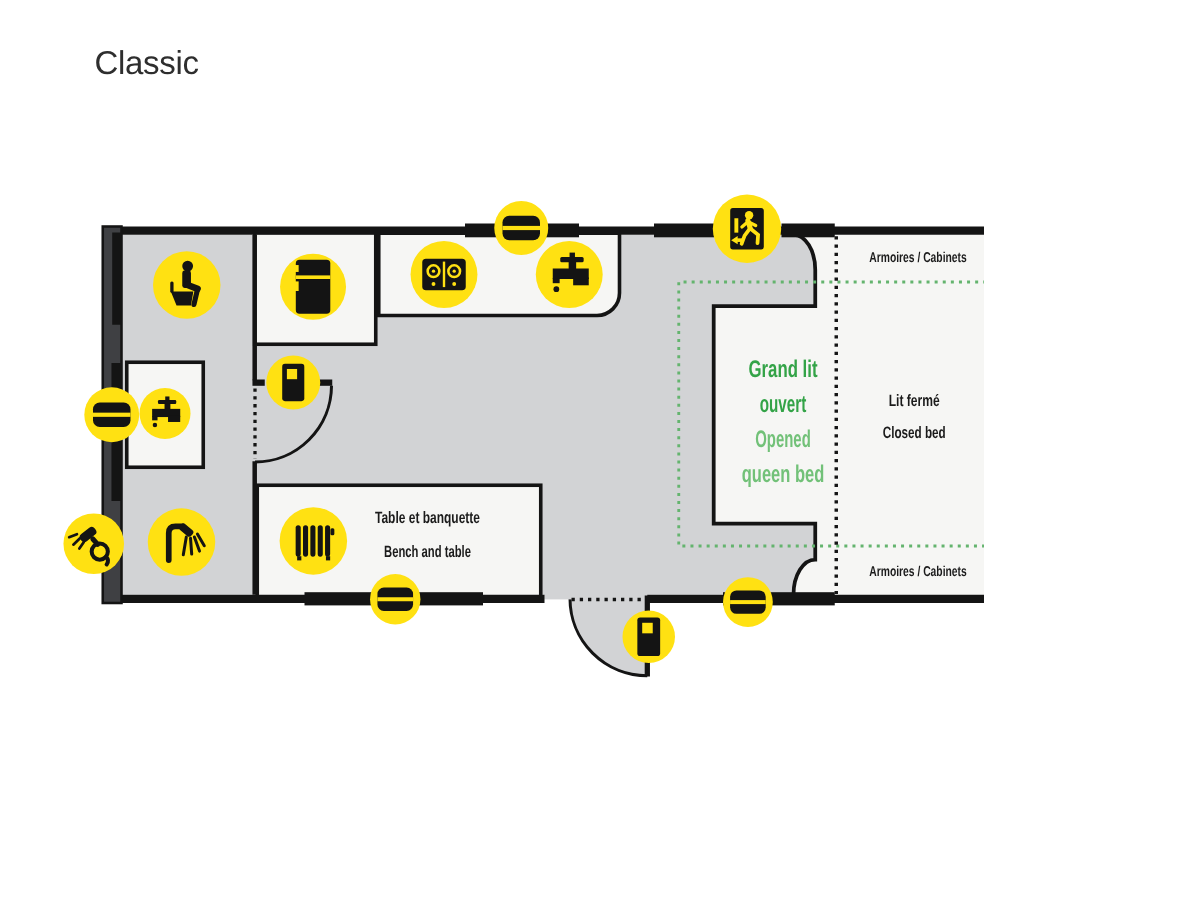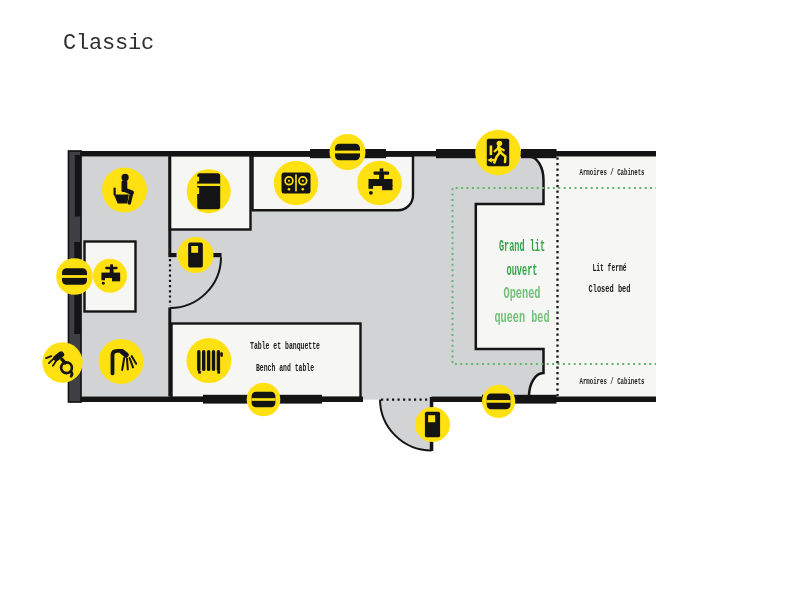--- a/index.html
+++ b/index.html
@@ -3,21 +3,21 @@
 <meta charset="utf-8">
 <style>
   :root{
     --background:#ffffff; --floor:#d2d3d5; --wall:#141414; --end-wall:#3f4043;
     --tongue:#47484a; --room-fill:#f6f6f4; --marker-yellow:#ffe112;
     --green-french:#33a347; --green-english:#72c178; --green-dotted:#64b46e;
     --text-dark:#1b1b1b; --title-color:#2e2e2e;
   }
   html,body{margin:0;padding:0;background:var(--background);}
   .stage{position:relative;width:656px;height:600px;background:var(--background);overflow:hidden;
-         font-family:Liberation Mono, monospace;}
+         font-family:Liberation Sans, sans-serif;}
   svg{display:block;}
   .wall{fill:var(--wall);}
   .floor{fill:var(--floor);}
   .room{fill:var(--room-fill);stroke:var(--wall);stroke-width:2.4;}
   .yellow{fill:var(--marker-yellow);}
   .blk{fill:var(--wall);}
   .title-text{font-size:22px;fill:var(--title-color);letter-spacing:-0.2px;}
   .lbl{font-weight:bold;fill:var(--text-dark);}
   .lbl-sm{font-size:9.5px;}
   .lbl-md{font-size:11px;}

